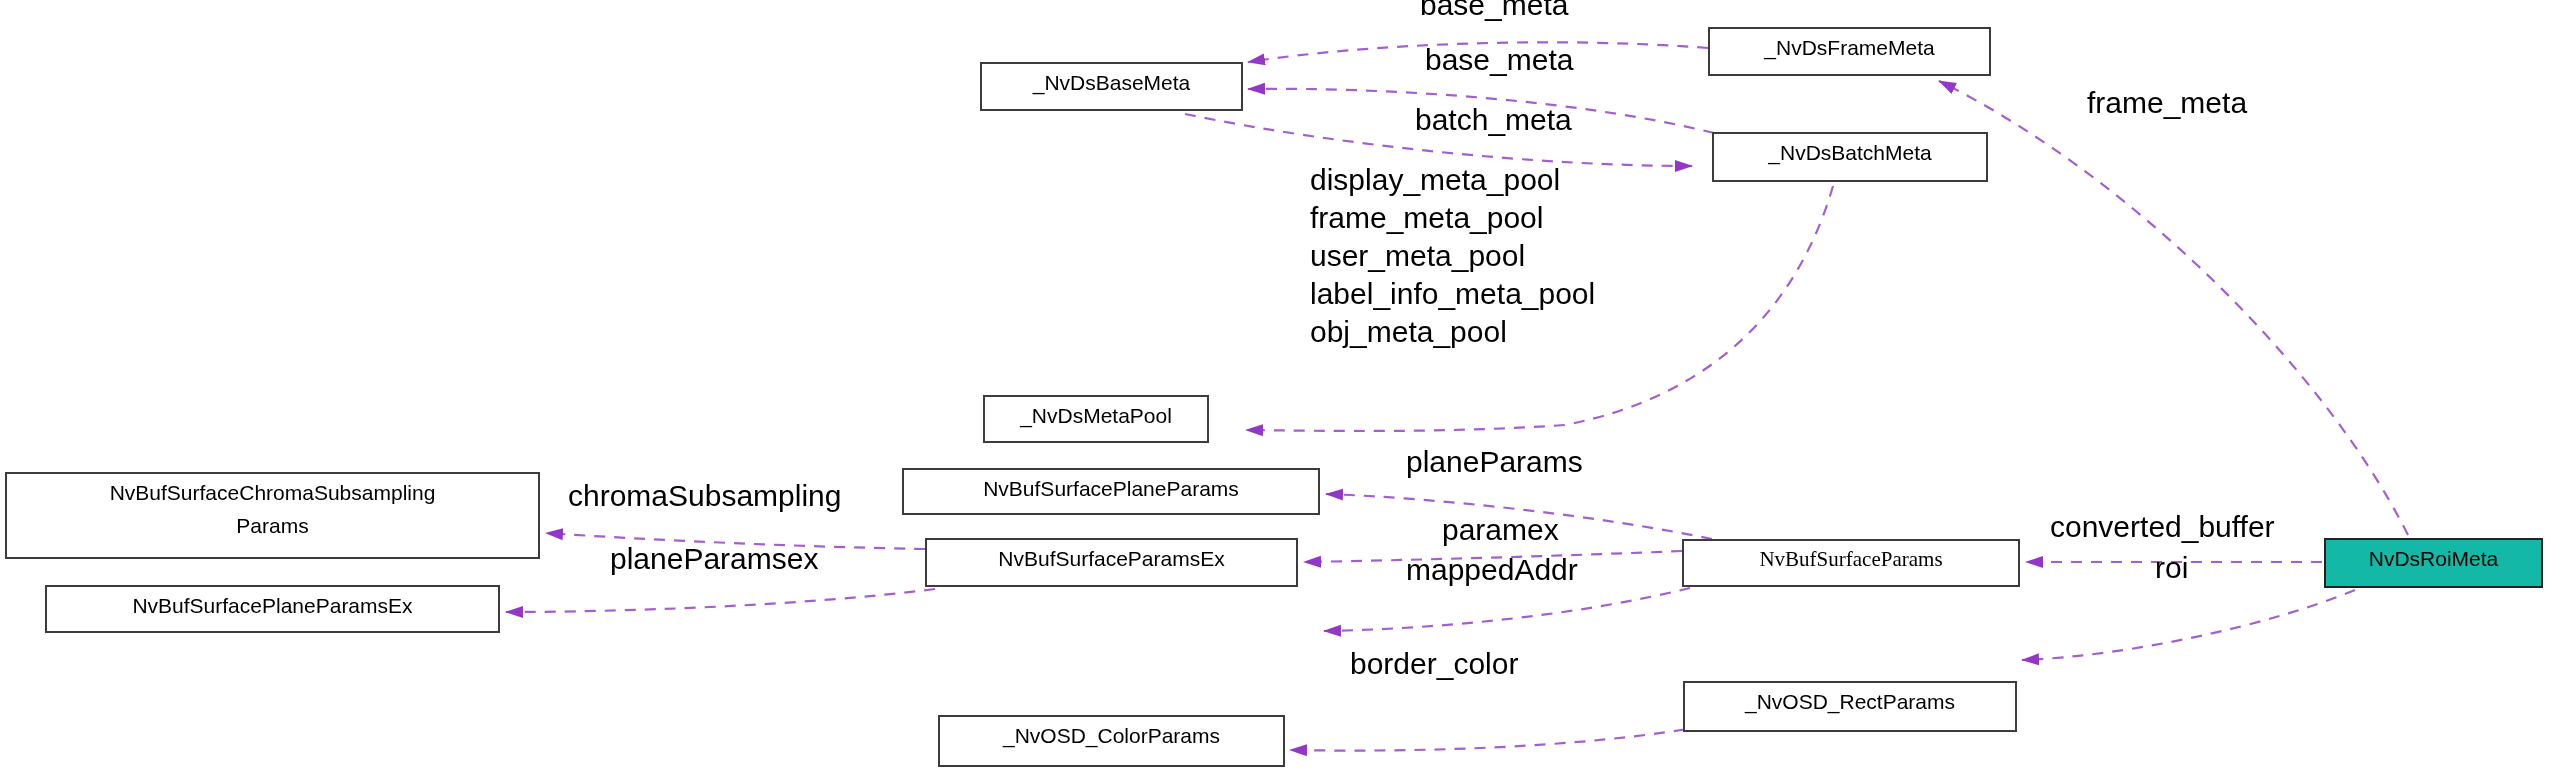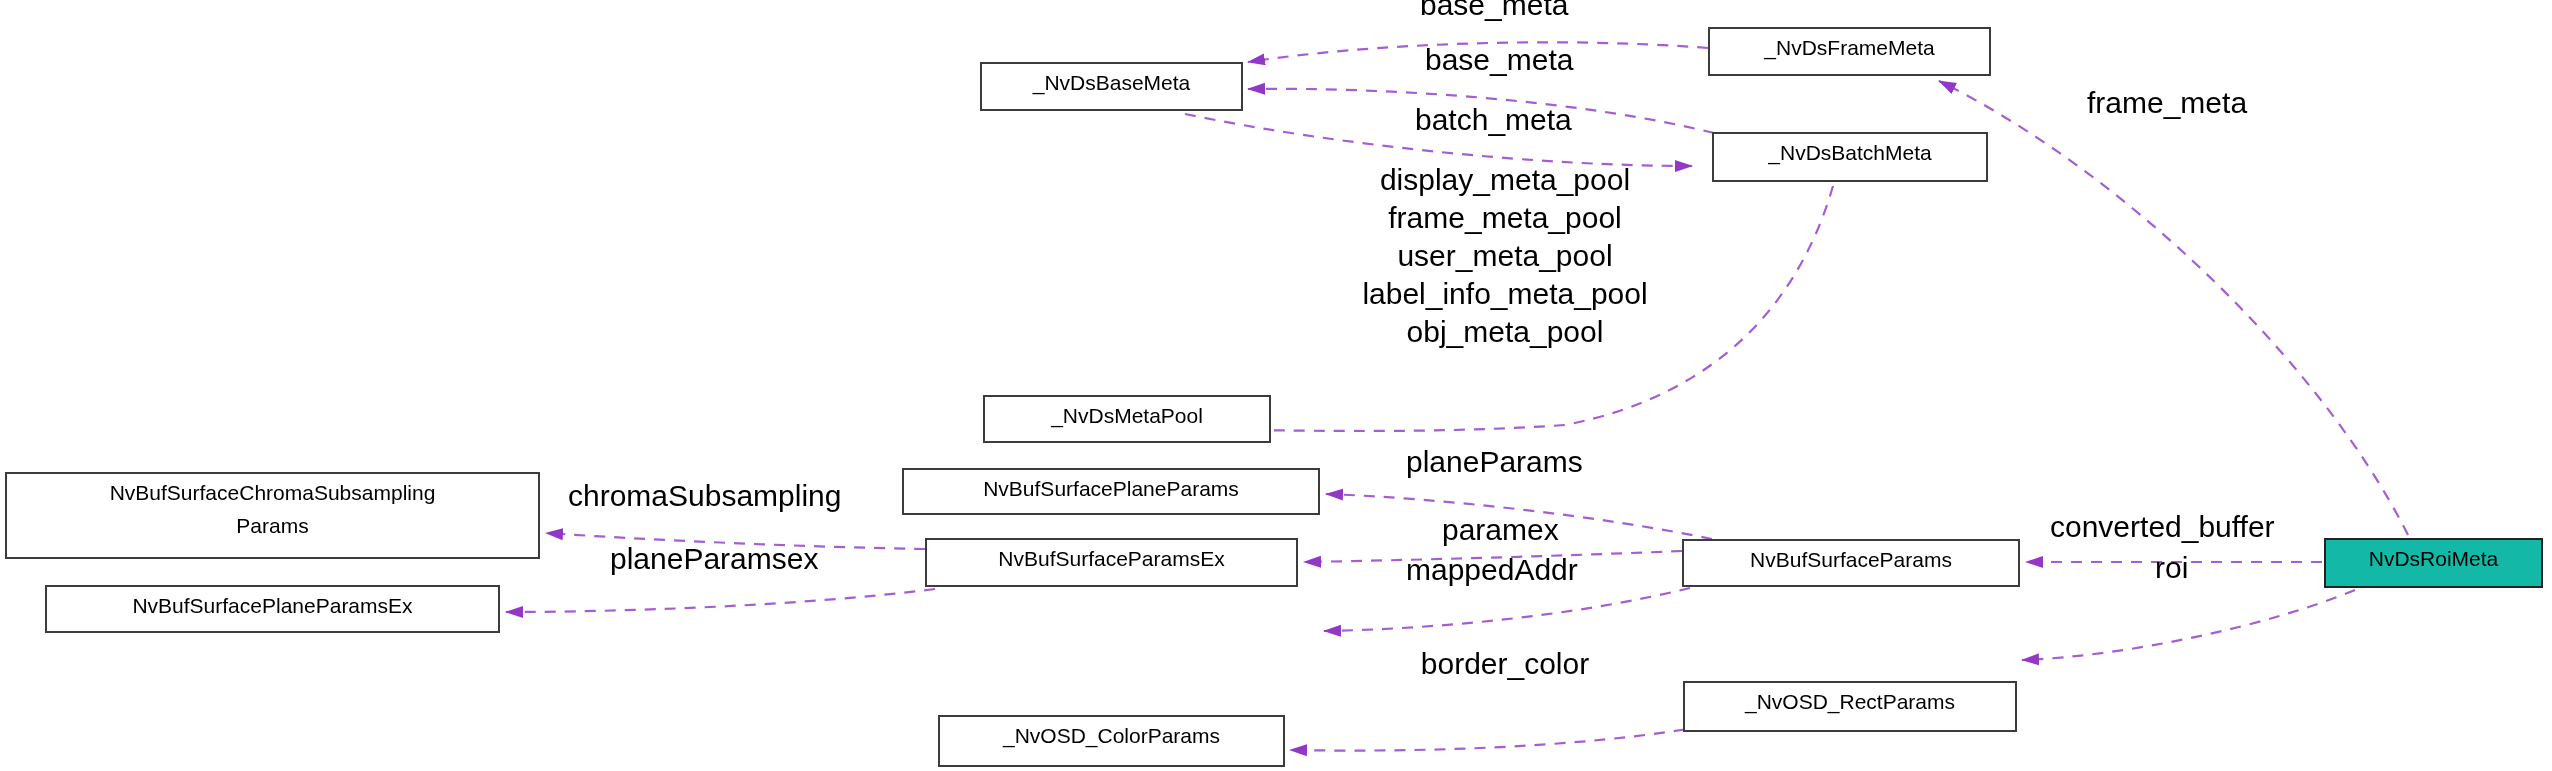--- a/index.html
+++ b/index.html
@@ -29,21 +29,20 @@
     position:absolute;
     font-size:30px;
     line-height:38px;
     white-space:pre;
     text-align:center;
   }
   .estack{
     position:absolute;
     font-size:30px;
     line-height:38px;
-    text-align:center;
   }
 </style>
 </head>
 <body>
 
 <div id="canvas">
 
   <svg id="edges" viewBox="0 0 2552 771">
     <defs>
       <marker id="arr" markerUnits="userSpaceOnUse" markerWidth="20" markerHeight="14" refX="17" refY="6.5" orient="auto">
@@ -66,33 +65,33 @@
       <path d="M 935,589 C 800,606 620,612 506,612" marker-end="url(#arr)"></path>
     </g>
   </svg>
 
   <div class="node" style="left:980px;top:62px;width:263px;height:49px;">_NvDsBaseMeta</div>
 
   <div class="node" style="left:1708px;top:27px;width:283px;height:49px;">_NvDsFrameMeta</div>
 
   <div class="node" style="left:1712px;top:132px;width:276px;height:50px;">_NvDsBatchMeta</div>
 
-  <div class="node" style="left:983px;top:395px;width:288px;height:48px;">_NvDsMetaPool</div>
+  <div class="node" style="left:983px;top:395px;width:226px;height:48px;">_NvDsMetaPool</div>
 
   <div class="node" style="left:5px;top:472px;width:535px;height:87px;">NvBufSurfaceChromaSubsampling
 Params</div>
 
   <div class="node" style="left:902px;top:468px;width:418px;height:47px;">NvBufSurfacePlaneParams</div>
 
   <div class="node" style="left:925px;top:538px;width:373px;height:49px;">NvBufSurfaceParamsEx</div>
 
   <div class="node" style="left:45px;top:585px;width:455px;height:48px;">NvBufSurfacePlaneParamsEx</div>
 
 
-  <div class="node" style="left:1682px;top:539px;width:338px;height:48px;">NvBufSurfaceParams</div>
+  <div class="node" style="left:1682px;top:539px;width:338px;height:48px;font-family:Liberation Serif, serif;">NvBufSurfaceParams</div>
 
   <div class="node highlight" style="left:2324px;top:538px;width:219px;height:50px;">NvDsRoiMeta</div>
 
   <div class="node" style="left:1683px;top:662px;width:334px;height:51px;margin-top:19px;">_NvOSD_RectParams</div>
 
   <div class="node" style="left:938px;top:715px;width:347px;height:52px;">_NvOSD_ColorParams</div>
 
   <div class="elabel" style="left:1420px;top:-14px;">base_meta</div>
 
   <div class="elabel" style="left:1425px;top:41px;">base_meta</div>

